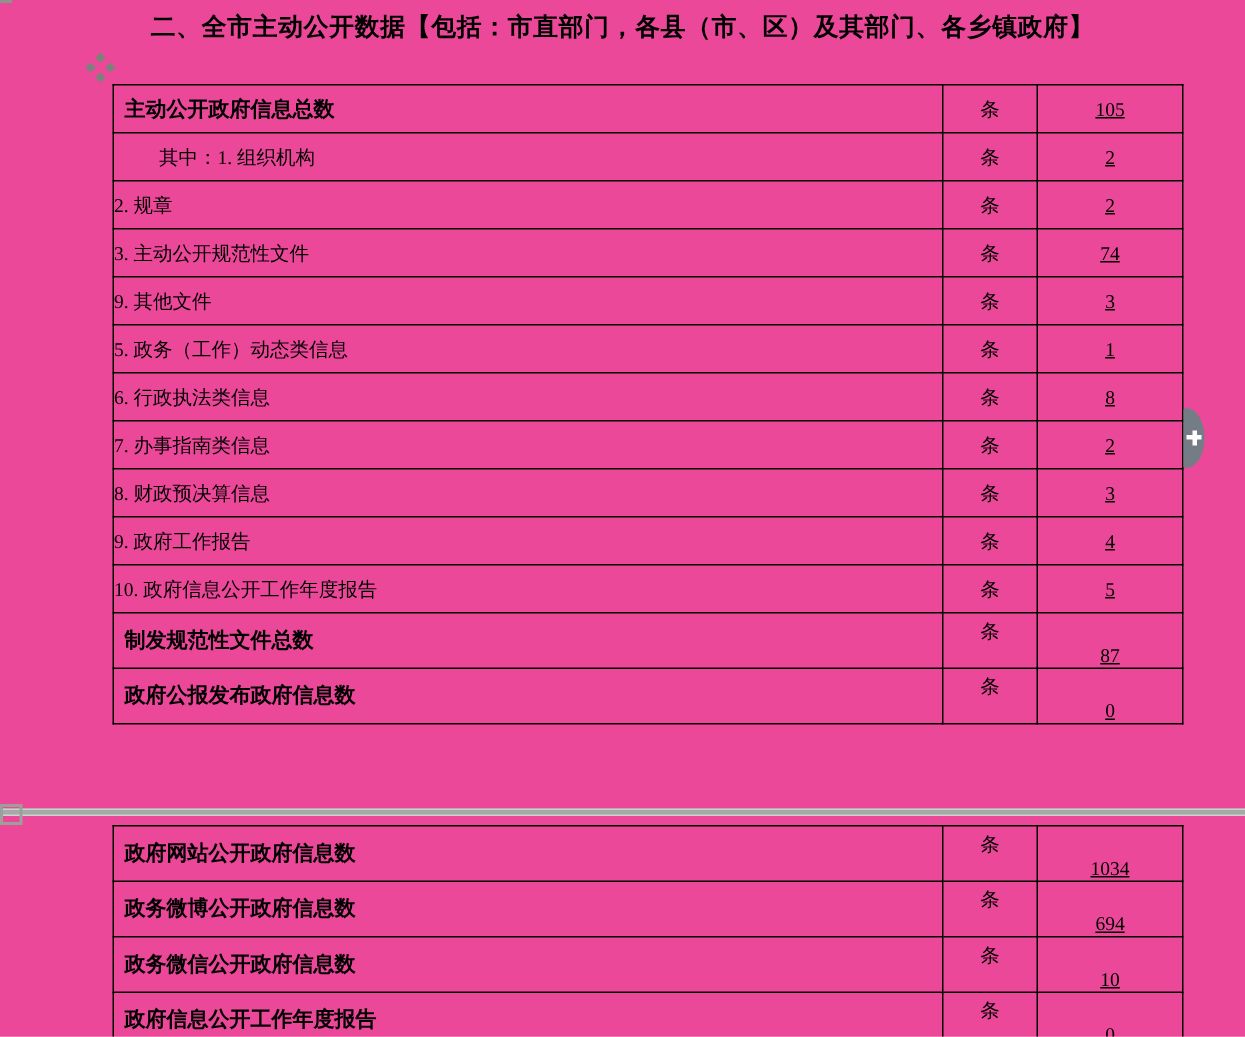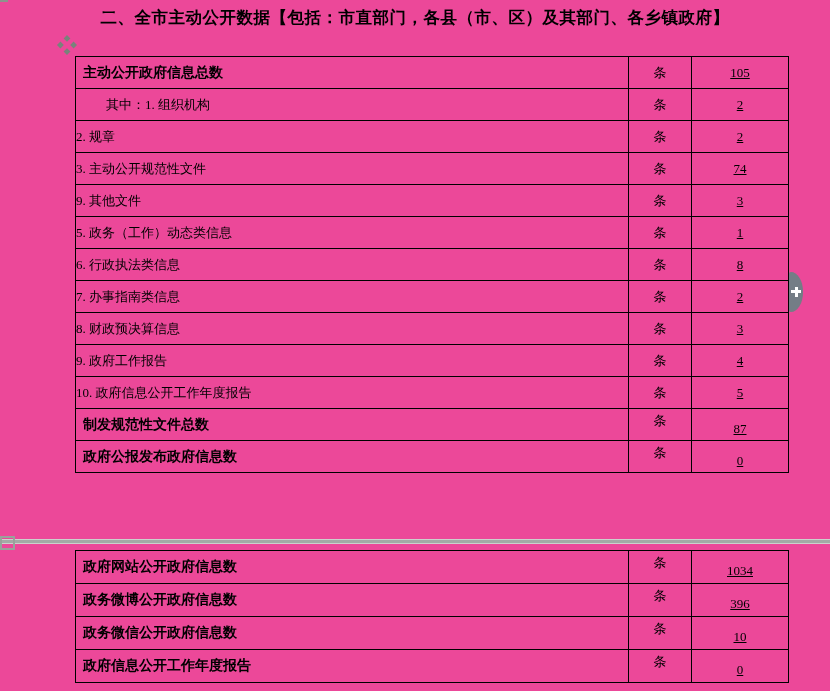--- a/index.html
+++ b/index.html
@@ -57,21 +57,21 @@
   th.small-h{font-size:15px;font-weight:bold;text-align:center;vertical-align:middle;}
   td.name{
     font-size:13px;text-align:left;vertical-align:middle;
     padding-left:70px;
   }
   td.name.lv0{padding-left:7px;font-size:14px;font-weight:bold;}
   td.name.lv1{padding-left:30px;}
   td.unit{font-size:13px;text-align:center;vertical-align:middle;}
   td.val{font-size:13px;text-align:center;vertical-align:middle;text-decoration:underline;}
   tr.unit-top td.unit{vertical-align:top;padding-top:3px;}
-  tr.unit-top td.val{vertical-align:middle;padding-top:8px;}
+  tr.unit-top td.val{vertical-align:middle;padding-top:20px;}
   
   .page-divider{
     position:absolute;left:0;top:539px;width:830px;height:3px;
     background:#a4aaa6;
     border-top:1px solid #ccd1cd;
     border-bottom:1px solid #ccd1cd;
   }
   .divider-marker{
     position:absolute;left:0;top:536px;width:11px;height:10px;
     border:2px solid #9aa19b;
@@ -200,21 +200,21 @@
       </colgroup>
     <tbody>
         <tr class="r unit-top">
       <td class="name lv0">政府网站公开政府信息数</td>
       <td class="unit">条</td>
       <td class="val">1034</td>
     </tr>
     <tr class="r unit-top">
       <td class="name lv0">政务微博公开政府信息数</td>
       <td class="unit">条</td>
-      <td class="val">396</td>
+      <td class="val">694</td>
     </tr>
     <tr class="r unit-top">
       <td class="name lv0">政务微信公开政府信息数</td>
       <td class="unit">条</td>
       <td class="val">10</td>
     </tr>
     <tr class="r unit-top">
       <td class="name lv0">政府信息公开工作年度报告</td>
       <td class="unit">条</td>
       <td class="val">0</td>

